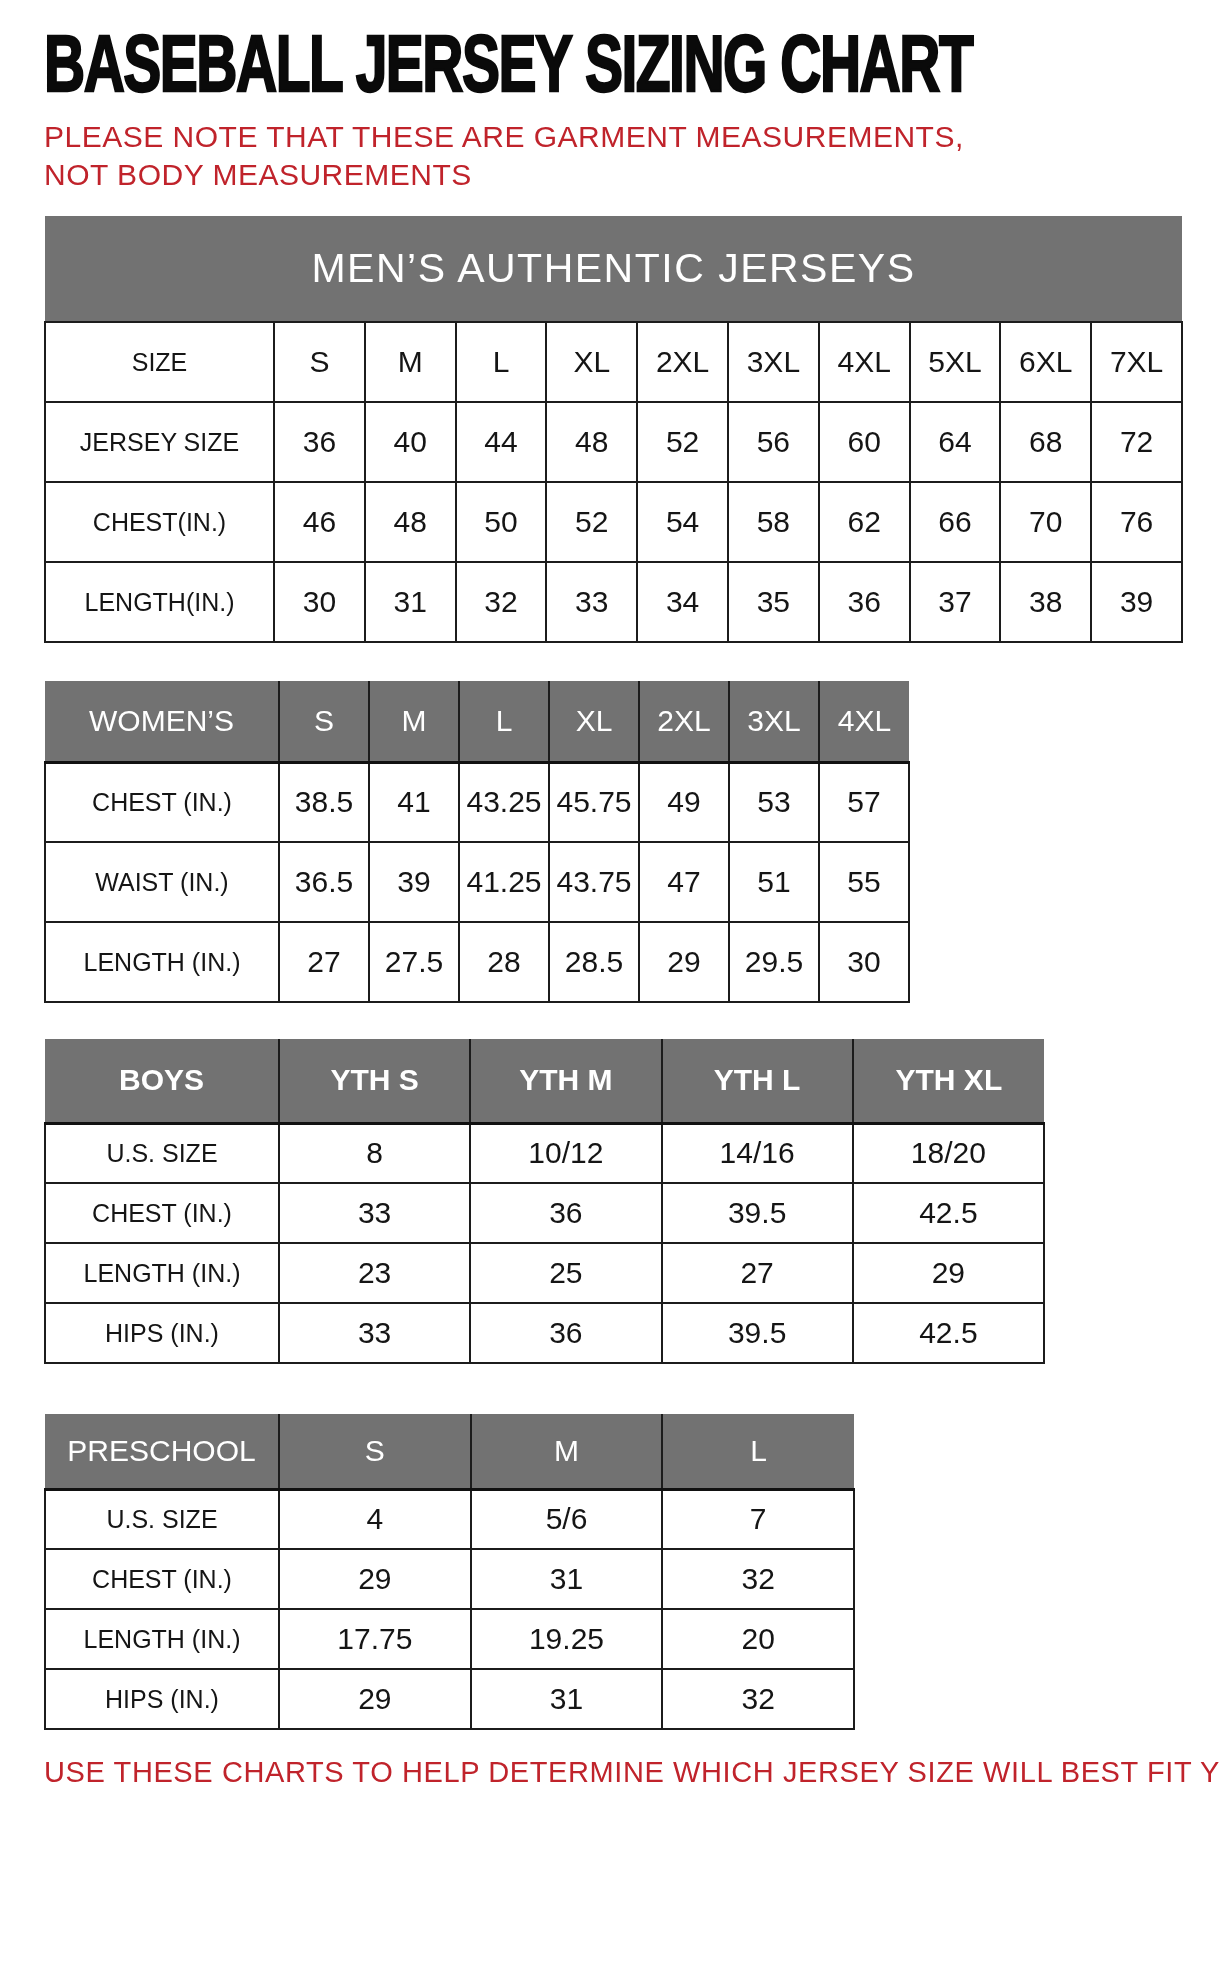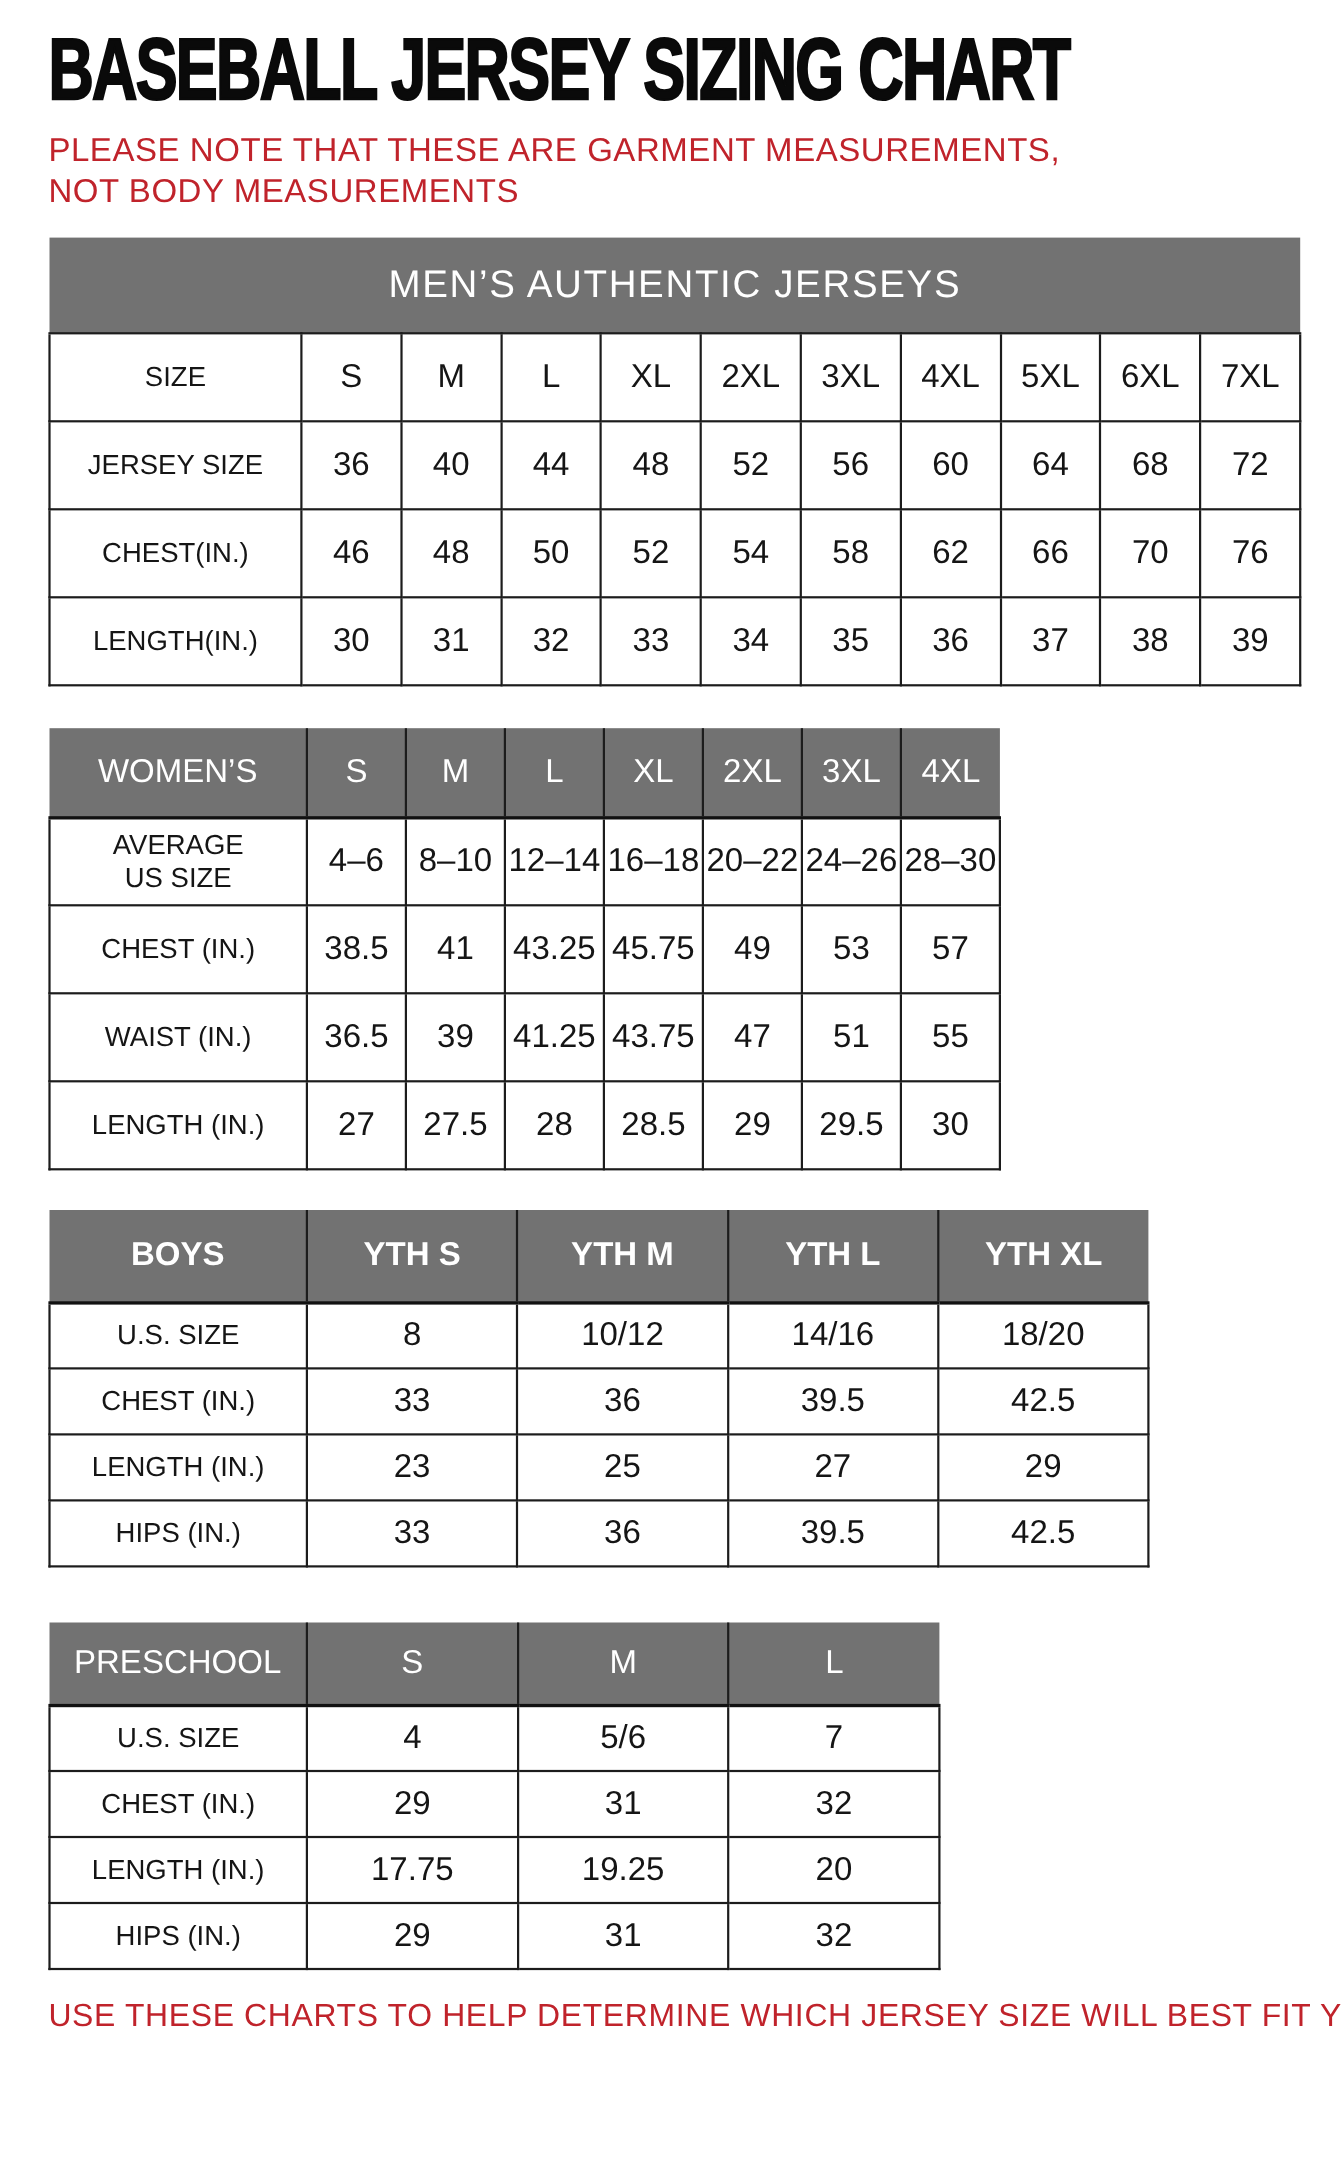--- a/index.html
+++ b/index.html
@@ -69,24 +69,24 @@
   .tbl td.label { font-size: 25px; white-space: pre-line; line-height: 1.2; }
 
   
   .tbl thead th {
     background: var(--gray);
     color: #ffffff;
     font-weight: 400;
     vertical-align: middle;
   }
   .mens thead th.merged {
-    height: 87px;
+    height: 106px;
     border: none;
     border-bottom: 2px solid var(--line);
-    font-size: 35px;
+    font-size: 41px;
     letter-spacing: 1.5px;
   }
   tr.hdr th {
     height: 81px;
     font-size: 30px;
     border: 2px solid var(--line);
     border-top: none;
     border-bottom: 3px solid #111111;
   }
   tr.hdr th:first-child { border-left: none; }
@@ -190,31 +190,20 @@
           <th>M</th>
           <th>L</th>
           <th>XL</th>
           <th>2XL</th>
           <th>3XL</th>
           <th>4XL</th>
         </tr>
     </thead>
     <tbody>
         <tr>
-          <td class="label">AVERAGE
-US SIZE</td>
-          <td class="val">4–6</td>
-          <td class="val">8–10</td>
-          <td class="val">12–14</td>
-          <td class="val">16–18</td>
-          <td class="val">20–22</td>
-          <td class="val">24–26</td>
-          <td class="val">28–30</td>
-        </tr>
-        <tr>
           <td class="label">CHEST (IN.)</td>
           <td class="val">38.5</td>
           <td class="val">41</td>
           <td class="val">43.25</td>
           <td class="val">45.75</td>
           <td class="val">49</td>
           <td class="val">53</td>
           <td class="val">57</td>
         </tr>
         <tr>

